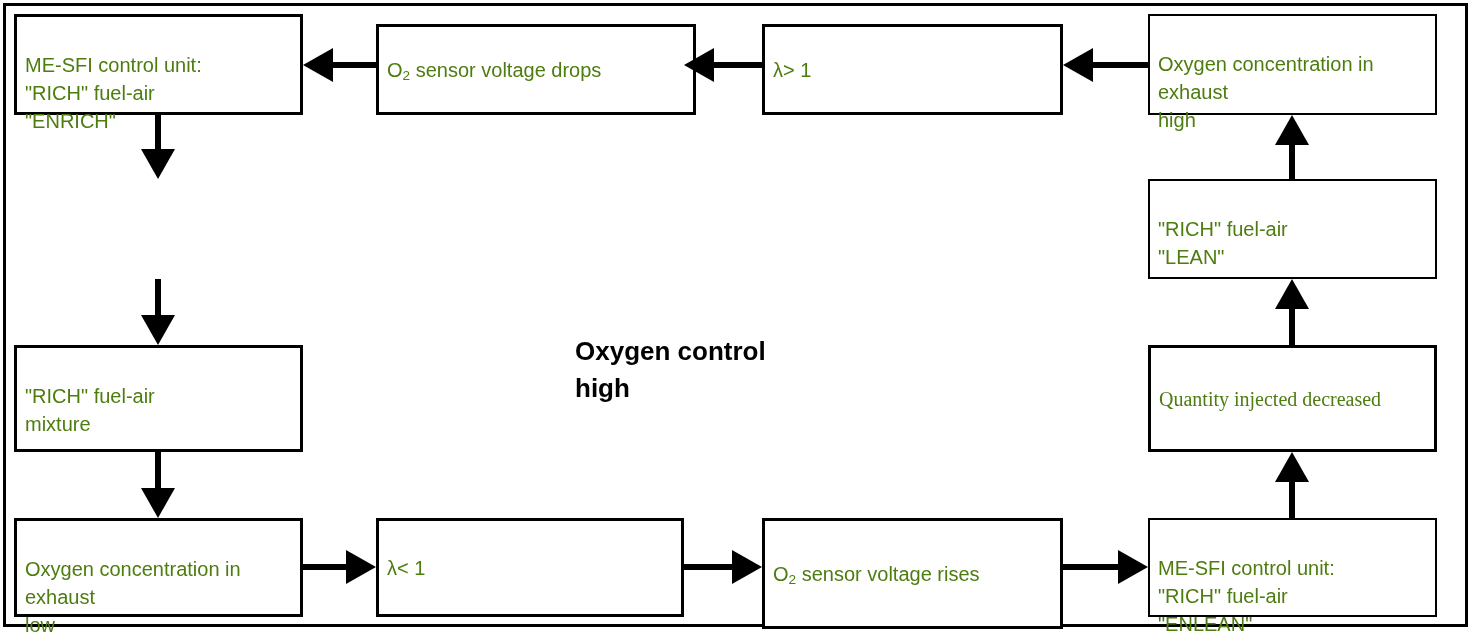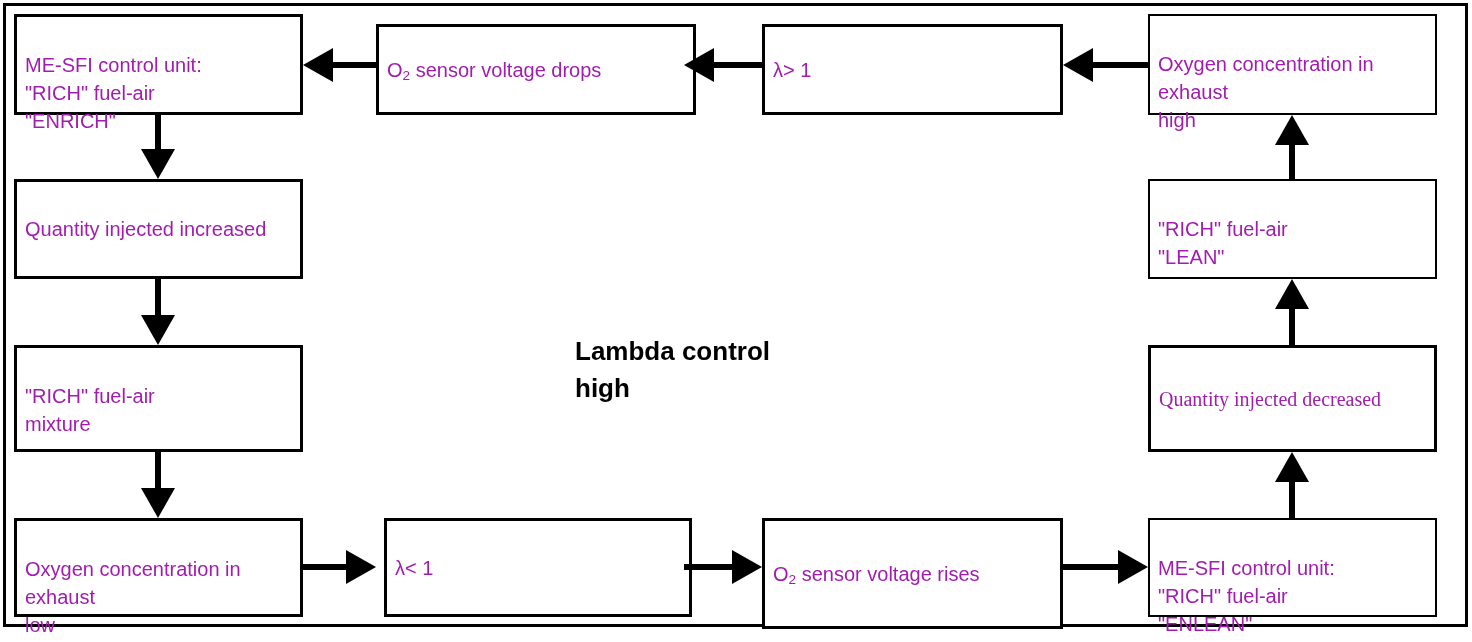--- a/index.html
+++ b/index.html
@@ -27,21 +27,21 @@
     height: 624px;
     border: 3px solid #000000;
     box-sizing: border-box;
   }
   
   .node {
     position: absolute;
     box-sizing: border-box;
     border: 3px solid #000000;
     background: #ffffff;
-    color: #a21caf;
+    color: #4d7c0f;
     font-size: 20px;
     line-height: 28px;
     padding: 6px 0 0 8px;
     white-space: pre-line;
   }
   .node.thin {
     border-width: 2px;
   }
   .node.vcenter {
     padding: 0 0 0 8px;
@@ -126,23 +126,20 @@
   <div class="node vcenter" style="left:762px; top:24px; width:301px; height:91px;align-items:center;">
     <span class="txt">λ&gt; 1</span>
   </div>
 
   <div class="node thin" style="left:1148px; top:14px; width:289px; height:101px;">
     <span class="txt">Oxygen concentration in
 exhaust
 high</span>
   </div>
 
-  <div class="node vcenter" style="left:14px; top:179px; width:289px; height:100px;">
-    <span class="txt">Quantity injected increased</span>
-  </div>
 
   <div class="node thin" style="left:1148px; top:179px; width:289px; height:100px;">
     <span class="txt">"RICH" fuel-air
 "LEAN"</span>
   </div>
 
   <div class="node" style="left:14px; top:345px; width:289px; height:107px;">
     <span class="txt">"RICH" fuel-air
 mixture</span>
   </div>
@@ -150,36 +147,36 @@
   <div class="node vcenter" style="left:1148px; top:345px; width:289px; height:107px;font-family:Liberation Serif, serif;">
     <span class="txt">Quantity injected decreased</span>
   </div>
 
   <div class="node" style="left:14px; top:518px; width:289px; height:99px;">
     <span class="txt">Oxygen concentration in
 exhaust
 low</span>
   </div>
 
-  <div class="node vcenter" style="left:376px; top:518px; width:308px; height:99px;margin-left:8px;">
+  <div class="node vcenter" style="left:376px; top:518px; width:308px; height:99px;">
     <span class="txt">λ&lt; 1</span>
   </div>
 
   <div class="node vcenter" style="left:762px; top:518px; width:301px; height:111px;">
     <span class="txt"><span>O</span><sub>2</sub><span> sensor voltage rises</span></span>
   </div>
 
   <div class="node thin" style="left:1148px; top:518px; width:289px; height:99px;">
     <span class="txt">ME-SFI control unit:
 "RICH" fuel-air
 "ENLEAN"</span>
   </div>
 
   <div class="title">
-    <span class="txt">Lambda control</span>
+    <span class="txt">Oxygen control</span>
     <span class="txt">high</span>
   </div>
 
   <div class="shaft-h" style="left:1093px; top:62px; width:55px;"></div>
   <div class="head head-left" style="left:1063px; top:48px;"></div>
 
   <div class="shaft-h" style="left:714px; top:62px; width:48px;"></div>
   <div class="head head-left" style="left:684px; top:48px;"></div>
 
   <div class="shaft-h" style="left:333px; top:62px; width:43px;"></div>

